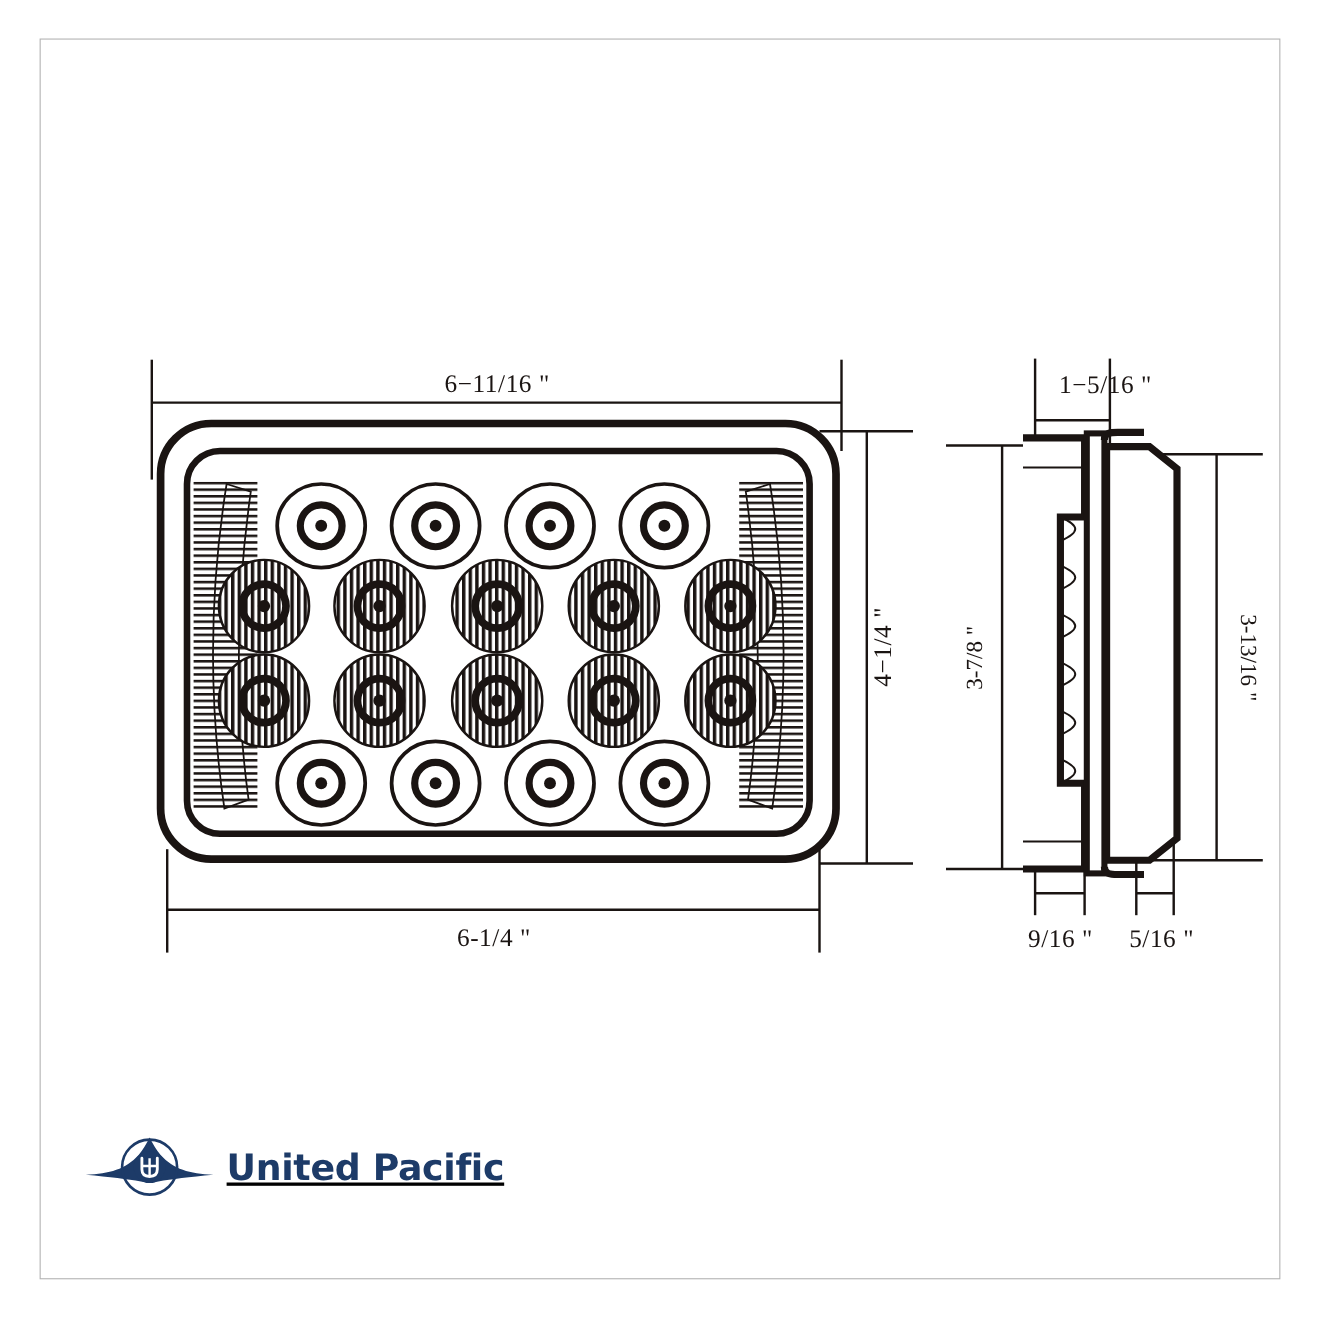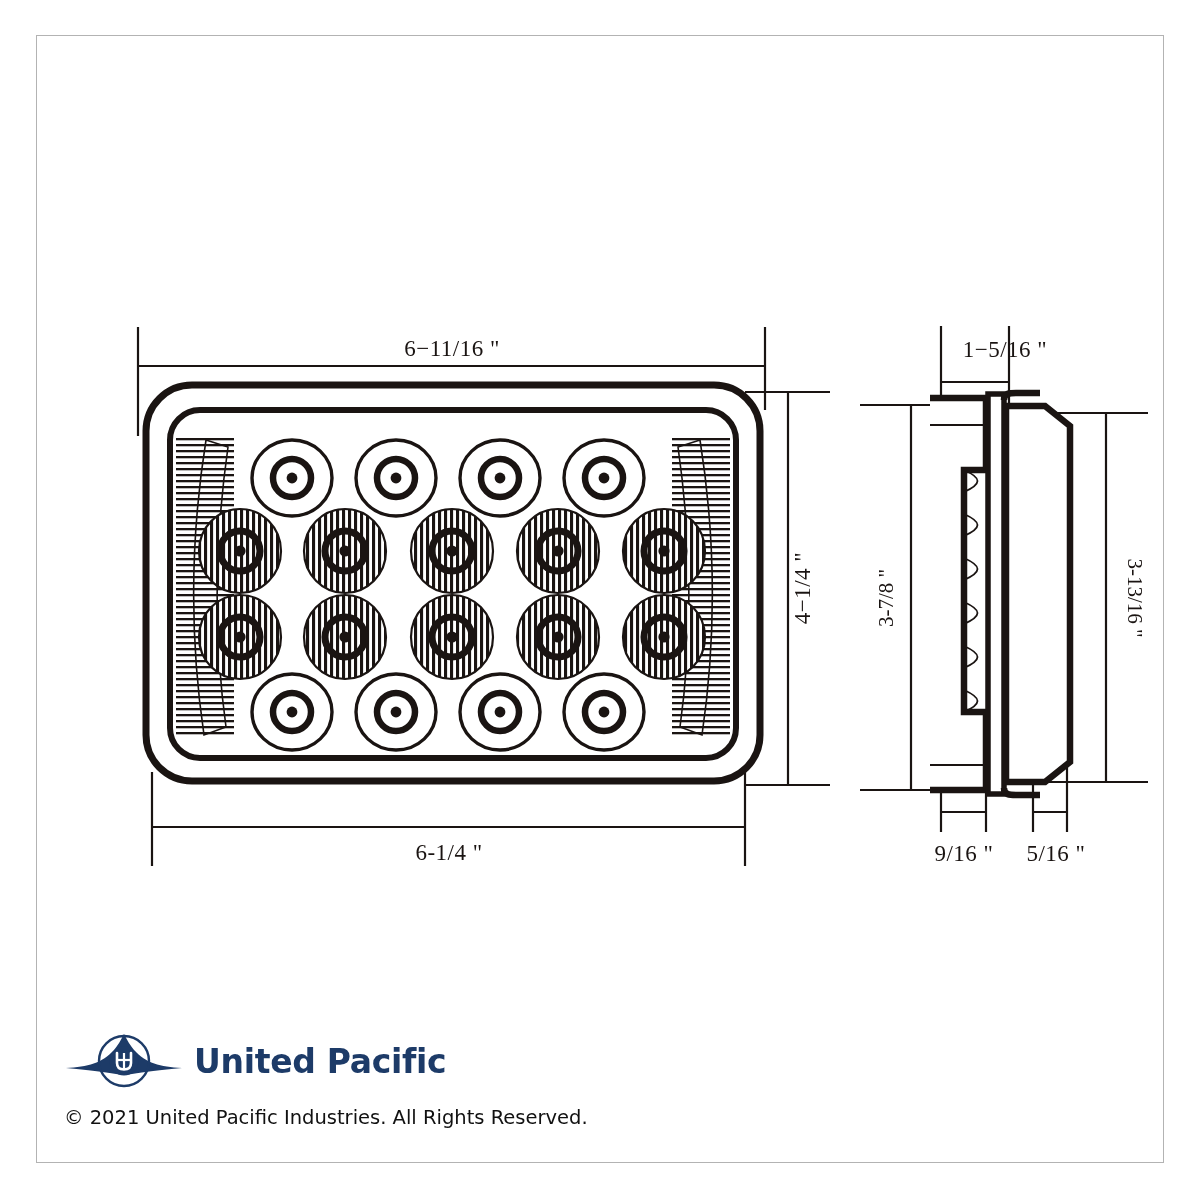--- a/index.html
+++ b/index.html
@@ -40,23 +40,24 @@
     fill: #1a1412;
     letter-spacing: 0.5px;
   }
   .dim-text-small {
     font-family: "Liberation Serif", serif;
     font-size: 21px;
     fill: #1a1412;
   }
   #footer {
     position: absolute;
-    left: 64px;
+    left: 76px;
     top: 1030px;
     width: 600px;
+    text-decoration: underline;
   }
   #logo-row {
     display: flex;
     align-items: center;
     gap: 10px;
     height: 62px;
   }
   #logo-mark {
     width: 120px;
     height: 62px;
@@ -334,16 +335,15 @@
         <circle cx="60" cy="31" r="25" fill="none" stroke="#1d3b68" stroke-width="2.4"></circle>
 
         <circle cx="60" cy="31" r="14.5" fill="#1d3b68"></circle>
 
         <path d="M 53 23 L 53 33 C 53 37.5 56 39.5 60 39.5 C 64 39.5 67 37.5 67 33 L 67 23" fill="none" stroke="#ffffff" stroke-width="2.6" stroke-linecap="round"></path>
         <line x1="60" y1="23" x2="60" y2="40" stroke="#ffffff" stroke-width="2.2"></line>
         <line x1="54" y1="30" x2="66" y2="30" stroke="#ffffff" stroke-width="2.2"></line>
       </svg>
       <div id="logo-text">United Pacific</div>
     </div>
-    <div id="copyright">© 2021 United Pacific Industries. All Rights Reserved.</div>
   </div>
 
 </div>
 
 </body></html>

